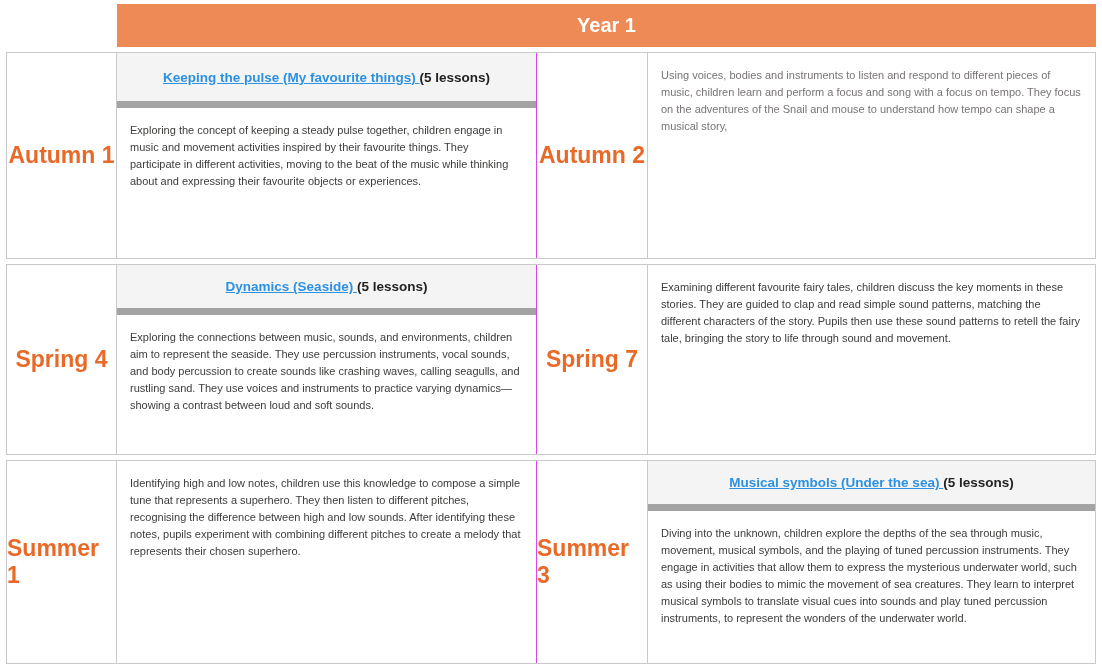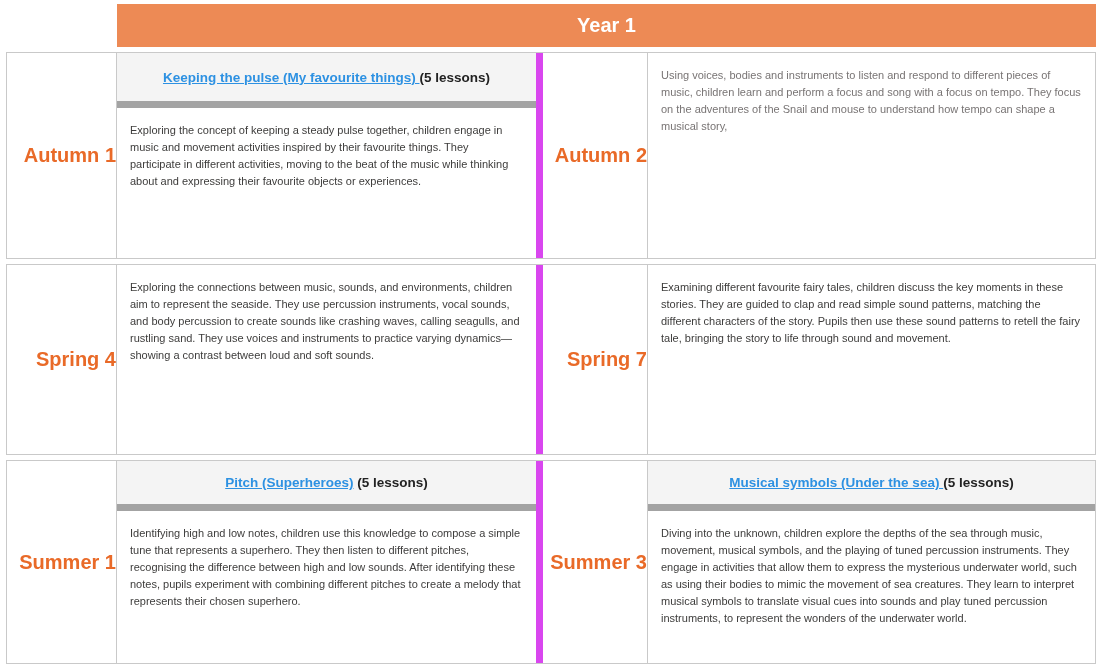--- a/index.html
+++ b/index.html
@@ -36,30 +36,30 @@
   }
   .term-row.r0 { min-height: 207px; }
   .term-row.r1 { min-height: 191px; }
   .term-row.r2 { min-height: 204px; }
 
   .term-cell {
     width: 110px;
     flex: 0 0 110px;
     display: flex;
     align-items: center;
-    justify-content: flex-end;
+    justify-content: center;
     border-right: 1px solid #c9c9c9;
     color: var(--term-color, #E96A28);
-    font-size: 20px;
+    font-size: 23px;
     font-weight: bold;
   }
   .term-cell.mid {
     width: 112px;
     flex: 0 0 112px;
-    border-left: 7px solid #d946ef;
+    border-left: 1px solid #d946ef;
   }
   .unit-cell {
     display: flex;
     flex-direction: column;
   }
   .unit-cell.first {
     width: 419px;
     flex: 0 0 419px;
   }
   .unit-cell.second {
@@ -120,38 +120,38 @@
     <div class="unit-cell second">
       <div class="unit-desc muted">Using voices, bodies and instruments to listen and respond to different pieces of music, children learn and perform a focus and song with a focus on tempo. They focus on the adventures of the Snail and mouse to understand how tempo can shape a musical story,</div>
     </div>
   </div>
 
   <div class="term-row r1">
     <div class="term-cell">
       <span>Spring 4</span>
     </div>
     <div class="unit-cell first">
+      <div class="unit-title-strip">
+        <span class="title-line"><a href="#" class="unit-link">Dynamics (Seaside) </a><span>(5 lessons)</span></span>
+      </div>
       <div class="unit-desc">Exploring the connections between music, sounds, and environments, children aim to represent the seaside. They use percussion instruments, vocal sounds, and body percussion to create sounds like crashing waves, calling seagulls, and rustling sand. They use voices and instruments to practice varying  dynamics—showing a contrast between loud and soft sounds.</div>
     </div>
     <div class="term-cell mid">
       <span>Spring 7</span>
     </div>
     <div class="unit-cell second">
       <div class="unit-desc">Examining different favourite fairy tales, children discuss the key moments in these stories. They are guided to clap and read simple sound patterns, matching the different characters of the story. Pupils then use these sound patterns to retell the fairy tale, bringing the story to life through sound and movement.</div>
     </div>
   </div>
 
   <div class="term-row r2">
     <div class="term-cell">
       <span>Summer 1</span>
     </div>
     <div class="unit-cell first">
-      <div class="unit-title-strip">
-        <span class="title-line"><a href="#" class="unit-link">Pitch (Superheroes)</a><span> (5 lessons)</span></span>
-      </div>
       <div class="unit-desc">Identifying high and low notes, children use this knowledge to compose a simple tune that represents a superhero. They then listen to different pitches, recognising the difference between high and low sounds. After identifying these notes, pupils experiment with combining different pitches to create a melody that represents their chosen superhero.</div>
     </div>
     <div class="term-cell mid">
       <span>Summer 3</span>
     </div>
     <div class="unit-cell second">
       <div class="unit-title-strip">
         <span class="title-line"><a href="#" class="unit-link">Musical symbols (Under the sea) </a><span>(5 lessons)</span></span>
       </div>
       <div class="unit-desc">Diving into the unknown, children explore the depths of the sea through music, movement, musical symbols, and the playing of tuned percussion instruments. They engage in activities that allow them to express the mysterious underwater world, such as using their bodies to mimic the movement of sea creatures. They learn to interpret musical symbols to translate visual cues into sounds and play tuned percussion instruments, to represent the wonders of the underwater world.</div>

